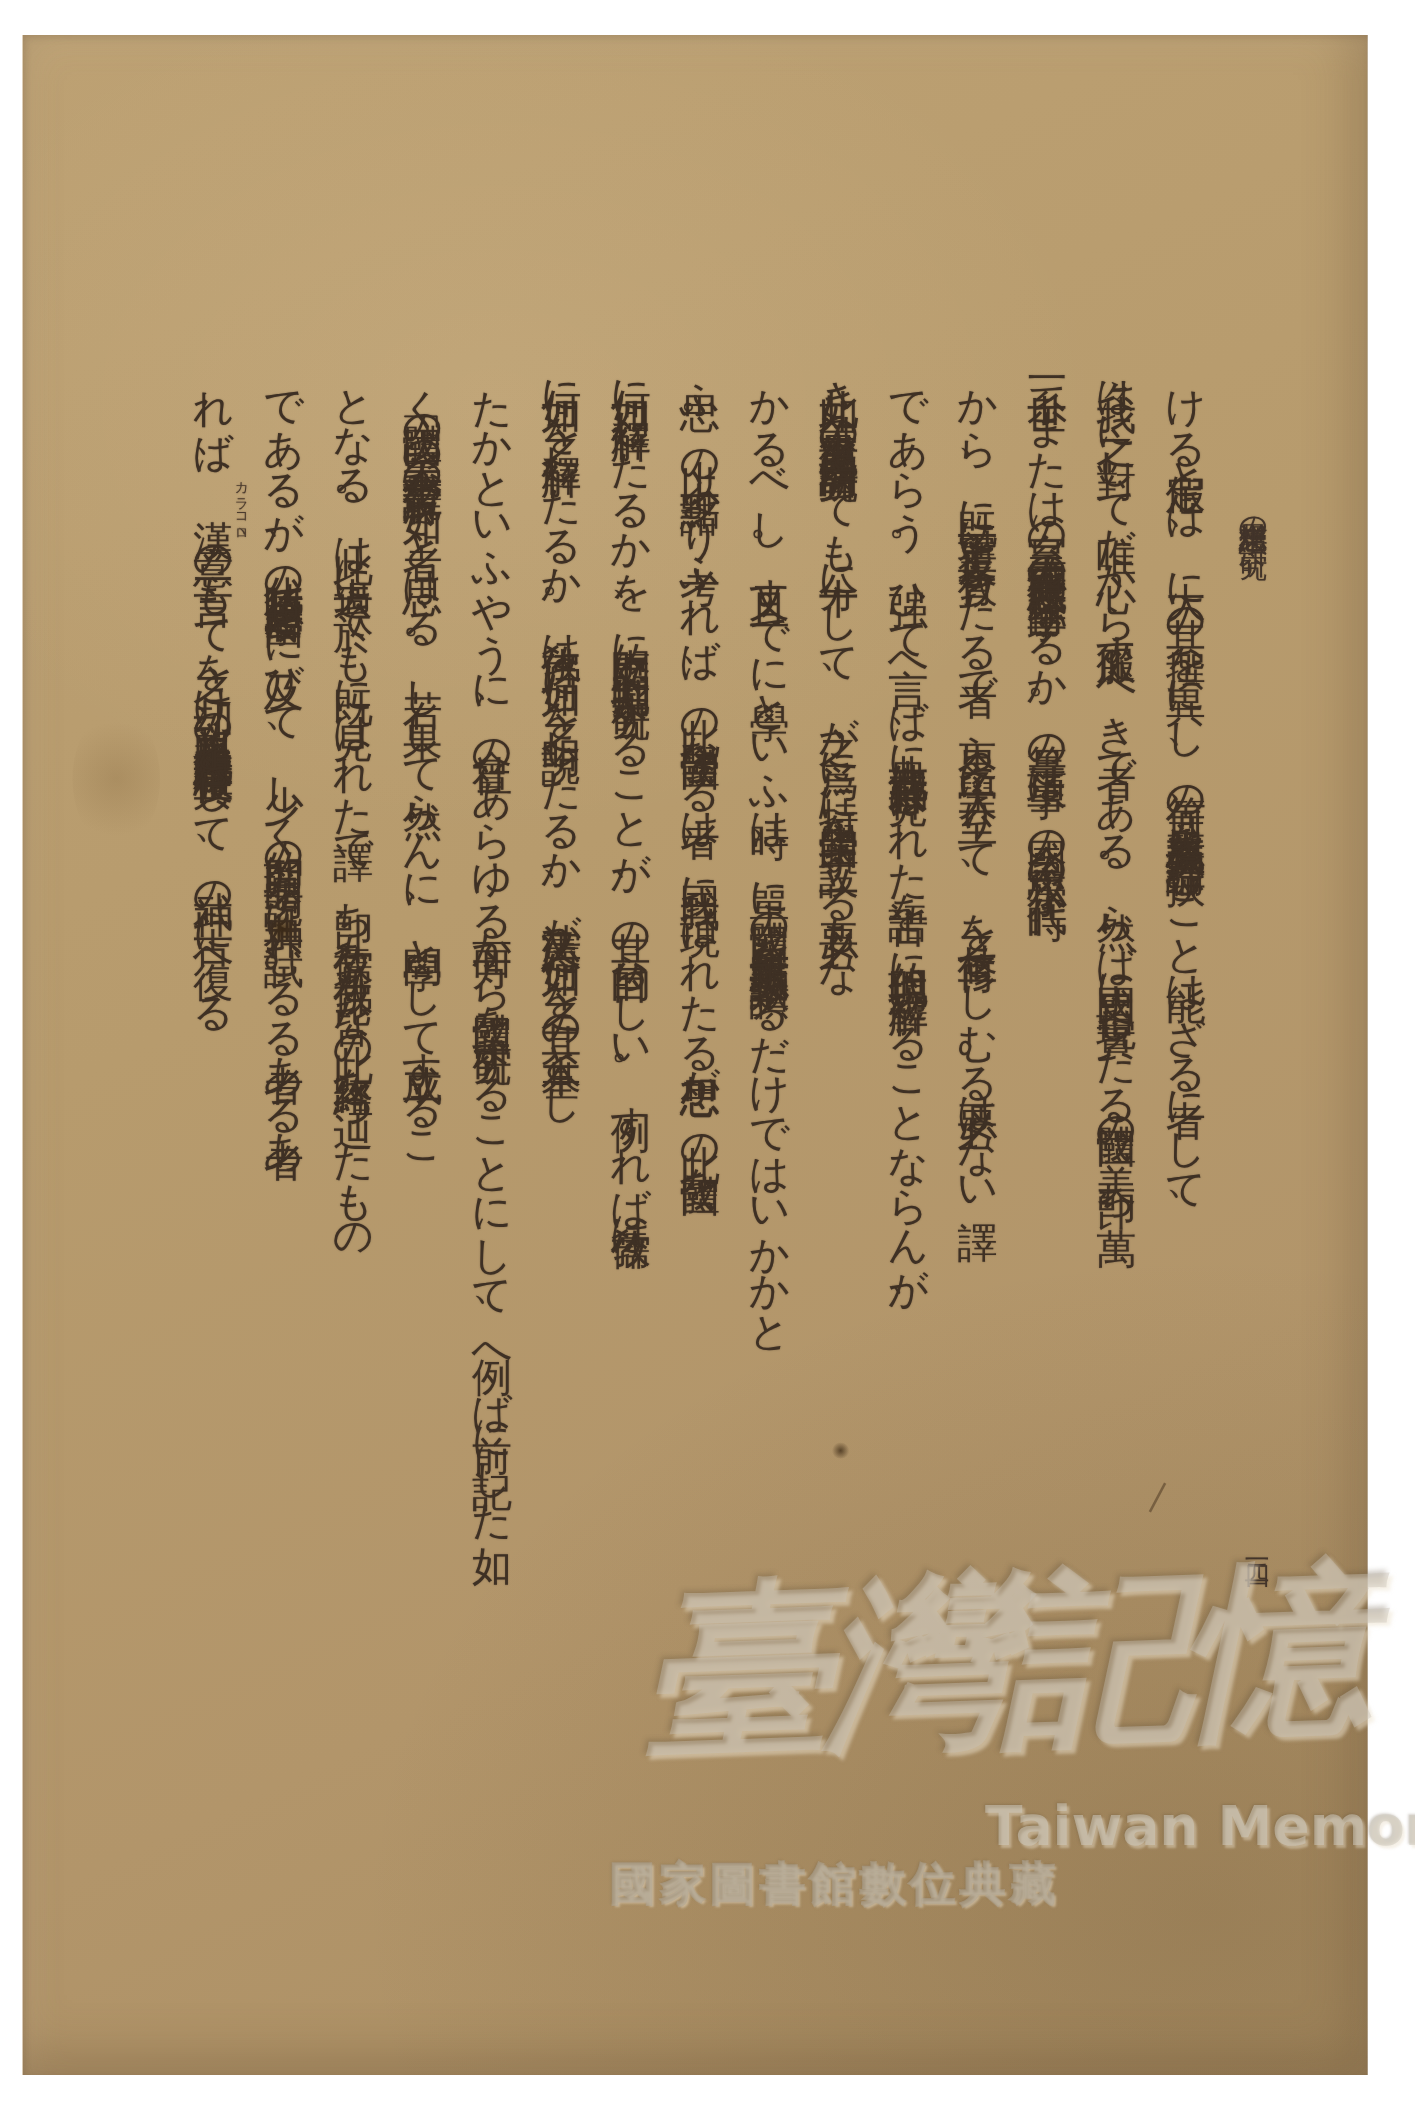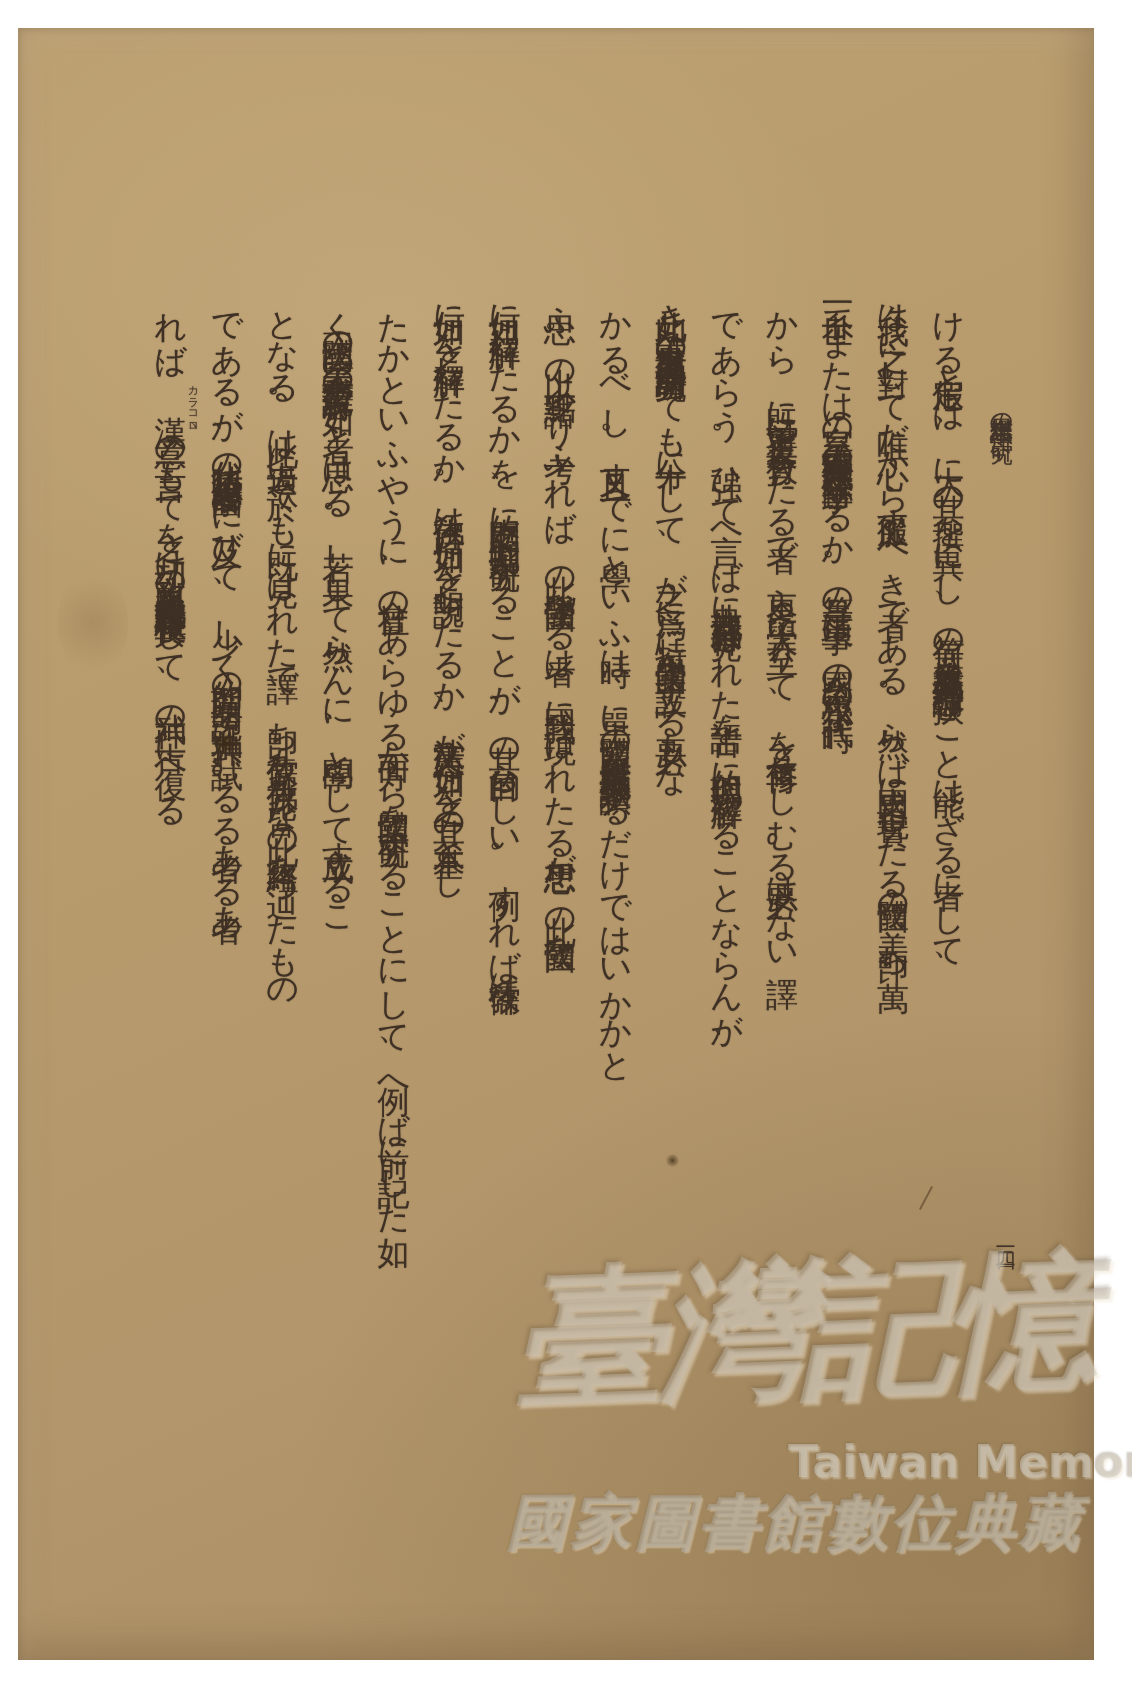--- a/index.html
+++ b/index.html
@@ -27,24 +27,24 @@
     font-size:20px;color:#42342a;text-shadow:0 0 1px rgba(62,48,36,0.5);}
   ruby rt{font-size:11px;letter-spacing:0;color:#4a3a2d;}
   .wm{position:absolute;pointer-events:none;white-space:nowrap;}
   .wm-script{left:495px;top:1180px;font-size:150px;line-height:1.6;
     font-style:italic;font-weight:700;letter-spacing:-6px;transform:rotate(-2deg);
     font-family:"DejaVu Serif", serif;color:rgba(201,194,181,0.42);
     text-shadow:3px 3px 3px rgba(240,230,210,0.50), -2px -2px 4px rgba(95,80,55,0.30);}
   .wm-latin{left:770px;top:1408px;font-size:44px;font-weight:700;
     font-family:"DejaVu Sans", sans-serif;color:rgba(208,202,190,0.55);
     text-shadow:2px 2px 2px rgba(235,225,205,0.45), -1px -1px 2px rgba(95,80,55,0.25);}
-  .wm-outline{left:489px;top:1455px;font-size:60px;font-weight:700;letter-spacing:4px;
+  .wm-outline{left:470px;top:1455px;font-size:36px;font-weight:700;letter-spacing:4px;
     font-family:"DejaVu Sans", sans-serif;color:rgba(215,208,194,0.18);
     -webkit-text-stroke:1.6px rgba(175,166,150,0.55);
-    text-shadow:2px 2px 2px rgba(238,228,208,0.50), -1px -1px 2px rgba(95,80,55,0.30);font-style:italic;}
+    text-shadow:2px 2px 2px rgba(238,228,208,0.50), -1px -1px 2px rgba(95,80,55,0.30);}
   .stain{position:absolute;border-radius:50%;pointer-events:none;}
   .stain1{left:195px;top:705px;width:26px;height:20px;
     background:radial-gradient(circle,rgba(58,40,20,0.85),rgba(58,40,20,0) 70%);}
   .stain2{left:647px;top:1126px;width:15px;height:13px;
     background:radial-gradient(circle,rgba(58,40,20,0.75),rgba(58,40,20,0) 70%);}
   .stain3{left:40px;top:540px;width:70px;height:110px;
     background:radial-gradient(circle,rgba(120,90,50,0.22),rgba(120,90,50,0) 70%);}
   .stray{position:absolute;left:907px;top:1157px;width:2px;height:26px;
     background:rgba(70,50,30,0.5);transform:rotate(28deg);}
 </style>

